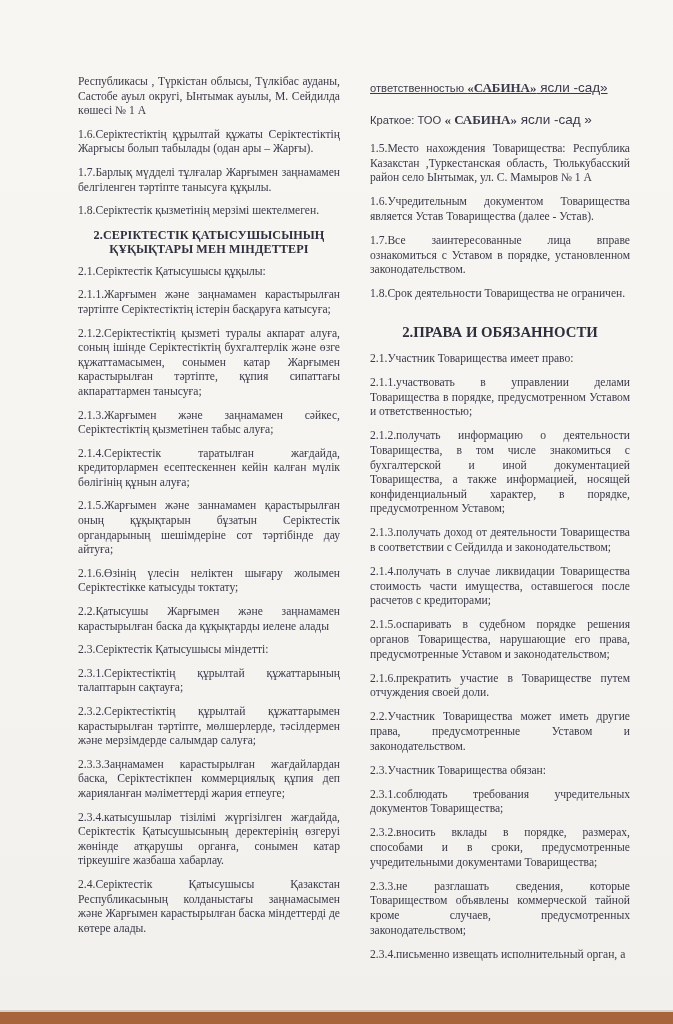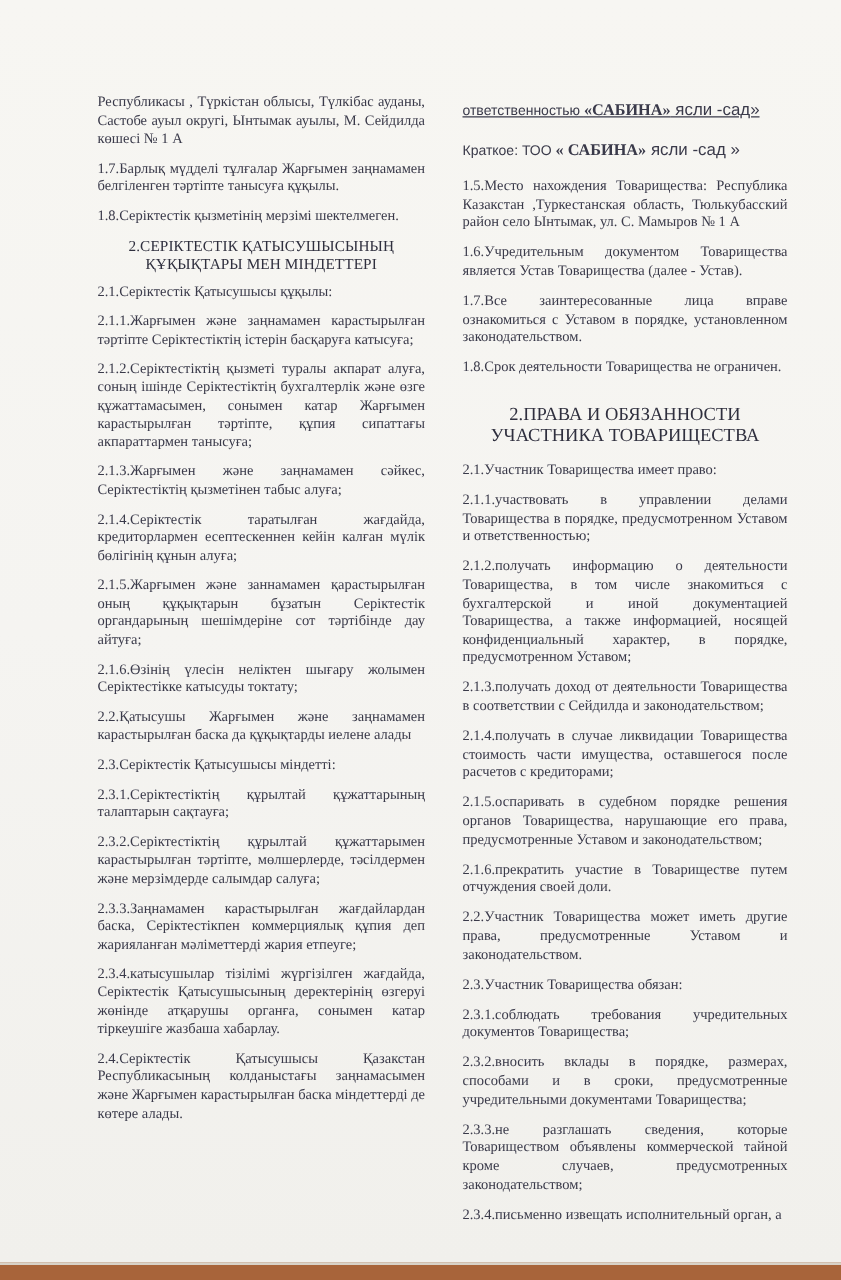--- a/index.html
+++ b/index.html
@@ -22,40 +22,41 @@
     }
     .col.left { left: 78px; width: 262px; }
     .col.right { left: 370px; width: 260px; }
     .p {
       margin: 0 0 9px 0;
       text-align: justify;
       text-align-last: left;
     }
     .p.gap-lg { margin-bottom: 11px; }
     .heading {
-      text-align: center; font-weight: normal;
+      text-align: center; font-weight: bold;
       margin: 4px 0 9px 0;
       color: #2f2f3e;
     }
     .col.left .heading { font-size: 12.2px; line-height: 14px; letter-spacing: 0.1px; margin-top: 6px; }
     .col.right .heading { font-size: 14.8px; line-height: 17px; margin-top: 22px; margin-bottom: 11px; }
     .bold-name { font-weight: bold; font-family: "Liberation Serif", serif; font-size: 13px; }
     .sans-big { font-family: "Liberation Sans", sans-serif; font-size: 13.5px; }
     .short-line { font-family: "Liberation Sans", sans-serif; font-size: 11.2px; }
     .right .p { margin-bottom: 9.5px; }
     .lead-line { display: block; }
   </style>
 </head>
 <body>
 
 <div class="page">
 
   <div class="col left">
     <p class="p">Республикасы , Түркістан облысы, Түлкібас ауданы, Састобе ауыл округі, Ынтымак ауылы, М. Сейдилда көшесі № 1 А</p>
 
+    <p class="p">1.6.Серіктестіктің құрылтай құжаты Серіктестіктің Жарғысы болып табылады (одан ары – Жарғы).</p>
     <p class="p">1.7.Барлық мүдделі тұлғалар Жарғымен заңнамамен белгіленген тәртіпте танысуға құқылы.</p>
     <p class="p">1.8.Серіктестік қызметінің мерзімі шектелмеген.</p>
 
     <div class="heading">
       <span class="lead-line">2.СЕРІКТЕСТІК ҚАТЫСУШЫСЫНЫҢ</span>
       <span class="lead-line">ҚҰҚЫҚТАРЫ МЕН МІНДЕТТЕРІ</span>
     </div>
 
     <p class="p">2.1.Серіктестік Қатысушысы құқылы:</p>
     <p class="p">2.1.1.Жарғымен және заңнамамен карастырылған тәртіпте Серіктестіктің істерін басқаруға катысуға;</p>
@@ -82,21 +83,20 @@
       <span class="short-line">Краткое: ТОО </span><span class="bold-name">« САБИНА»</span><span class="sans-big"> ясли -сад »</span>
     </p>
 
     <p class="p" style="margin-top:14px;">1.5.Место нахождения Товарищества: Республика Казакстан ,Туркестанская область, Тюлькубасский район село Ынтымак, ул. С. Мамыров № 1 А</p>
     <p class="p">1.6.Учредительным документом Товарищества является Устав Товарищества (далее - Устав).</p>
     <p class="p">1.7.Все заинтересованные лица вправе ознакомиться с Уставом в порядке, установленном законодательством.</p>
     <p class="p">1.8.Срок деятельности Товарищества не ограничен.</p>
 
     <div class="heading">
       <span class="lead-line">2.ПРАВА И ОБЯЗАННОСТИ</span>
-      <span class="lead-line">УЧАСТНИКА ТОВАРИЩЕСТВА</span>
     </div>
 
     <p class="p">2.1.Участник Товарищества имеет право:</p>
     <p class="p">2.1.1.участвовать в управлении делами Товарищества в порядке, предусмотренном Уставом и ответственностью;</p>
     <p class="p">2.1.2.получать информацию о деятельности Товарищества, в том числе знакомиться с бухгалтерской и иной документацией Товарищества, а также информацией, носящей конфиденциальный характер, в порядке, предусмотренном Уставом;</p>
     <p class="p">2.1.3.получать доход от деятельности Товарищества в соответствии с Сейдилда и законодательством;</p>
     <p class="p">2.1.4.получать в случае ликвидации Товарищества стоимость части имущества, оставшегося после расчетов с кредиторами;</p>
     <p class="p">2.1.5.оспаривать в судебном порядке решения органов Товарищества, нарушающие его права, предусмотренные Уставом и законодательством;</p>
     <p class="p">2.1.6.прекратить участие в Товариществе путем отчуждения своей доли.</p>
     <p class="p">2.2.Участник Товарищества может иметь другие права, предусмотренные Уставом и законодательством.</p>

